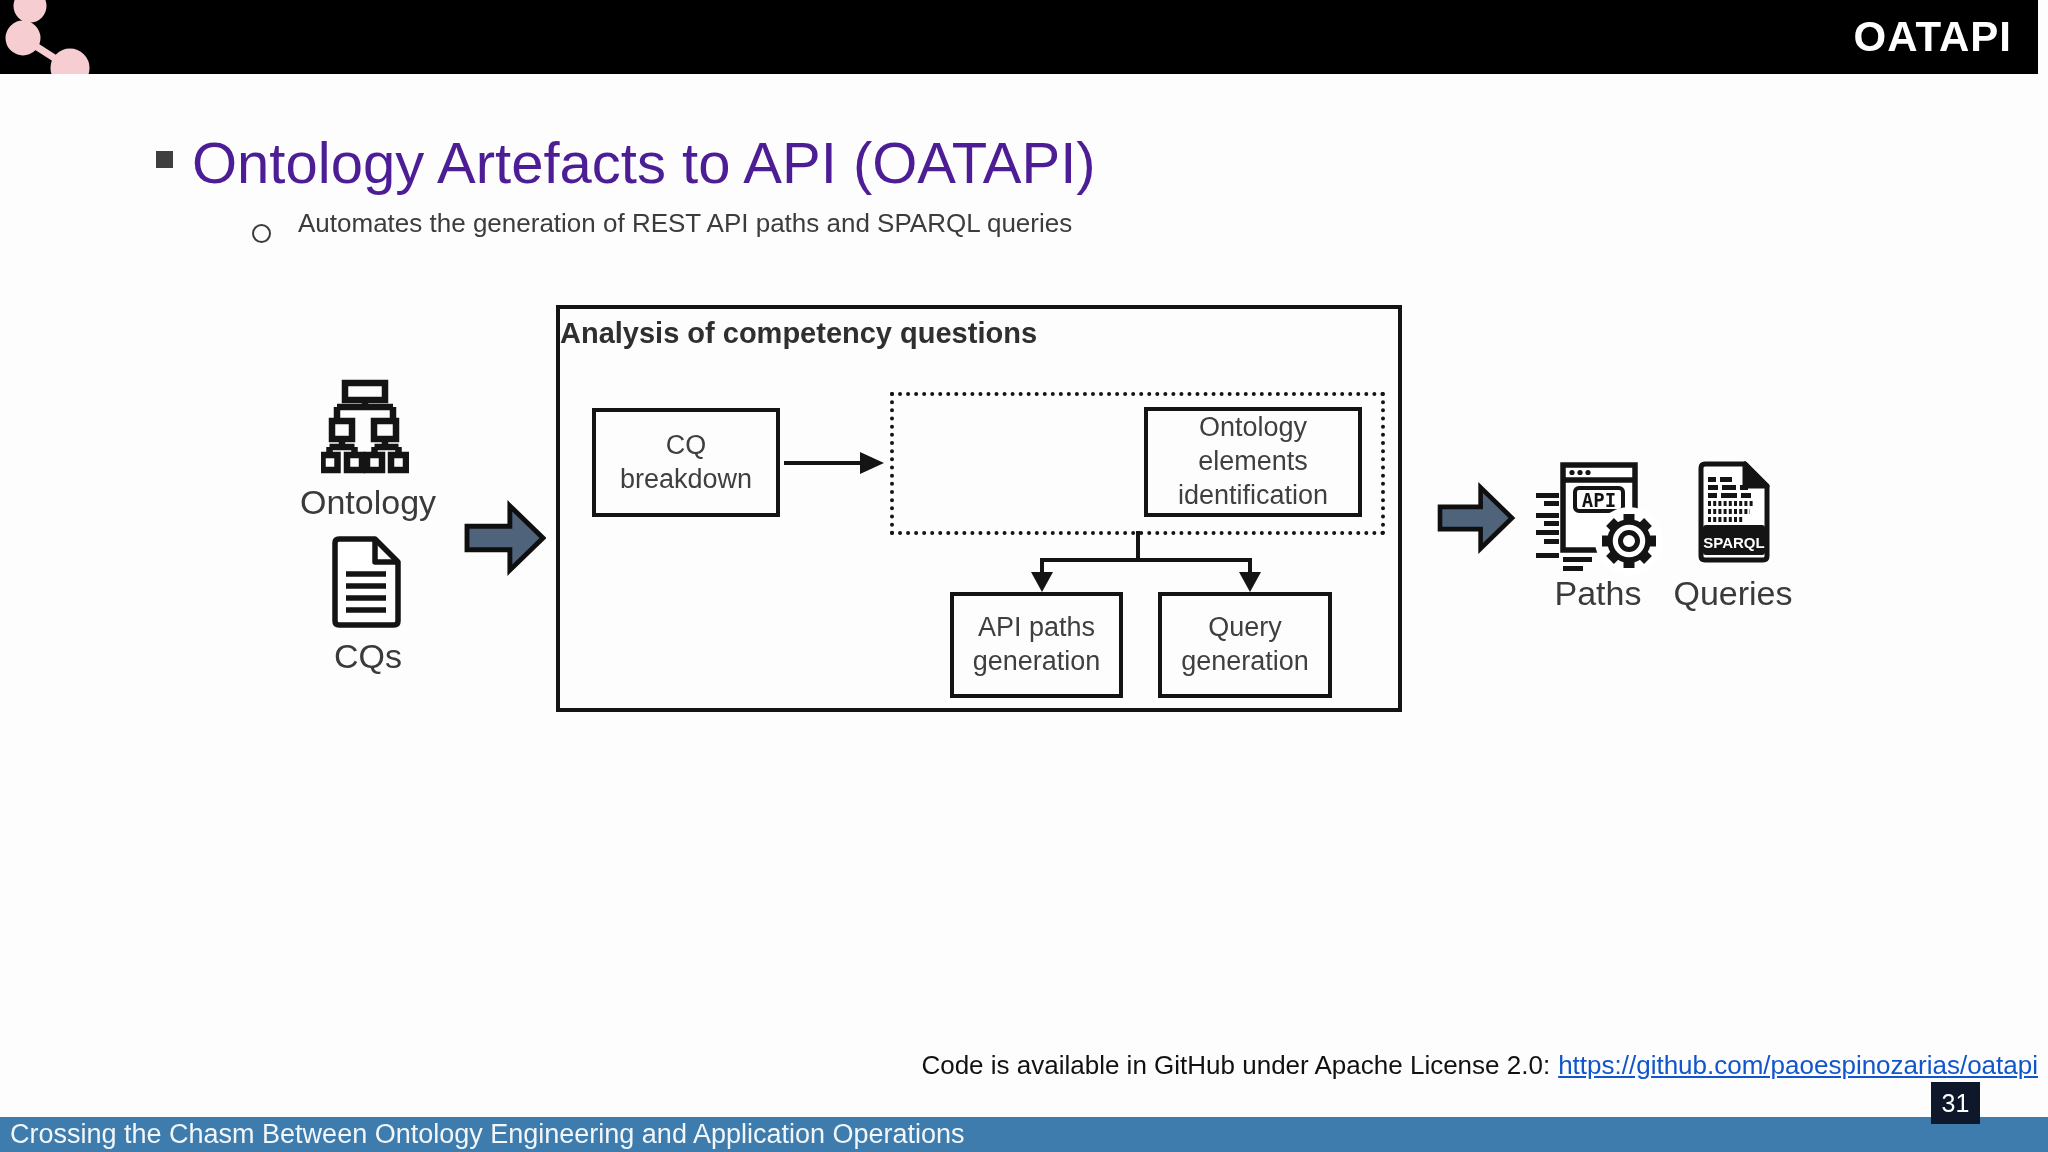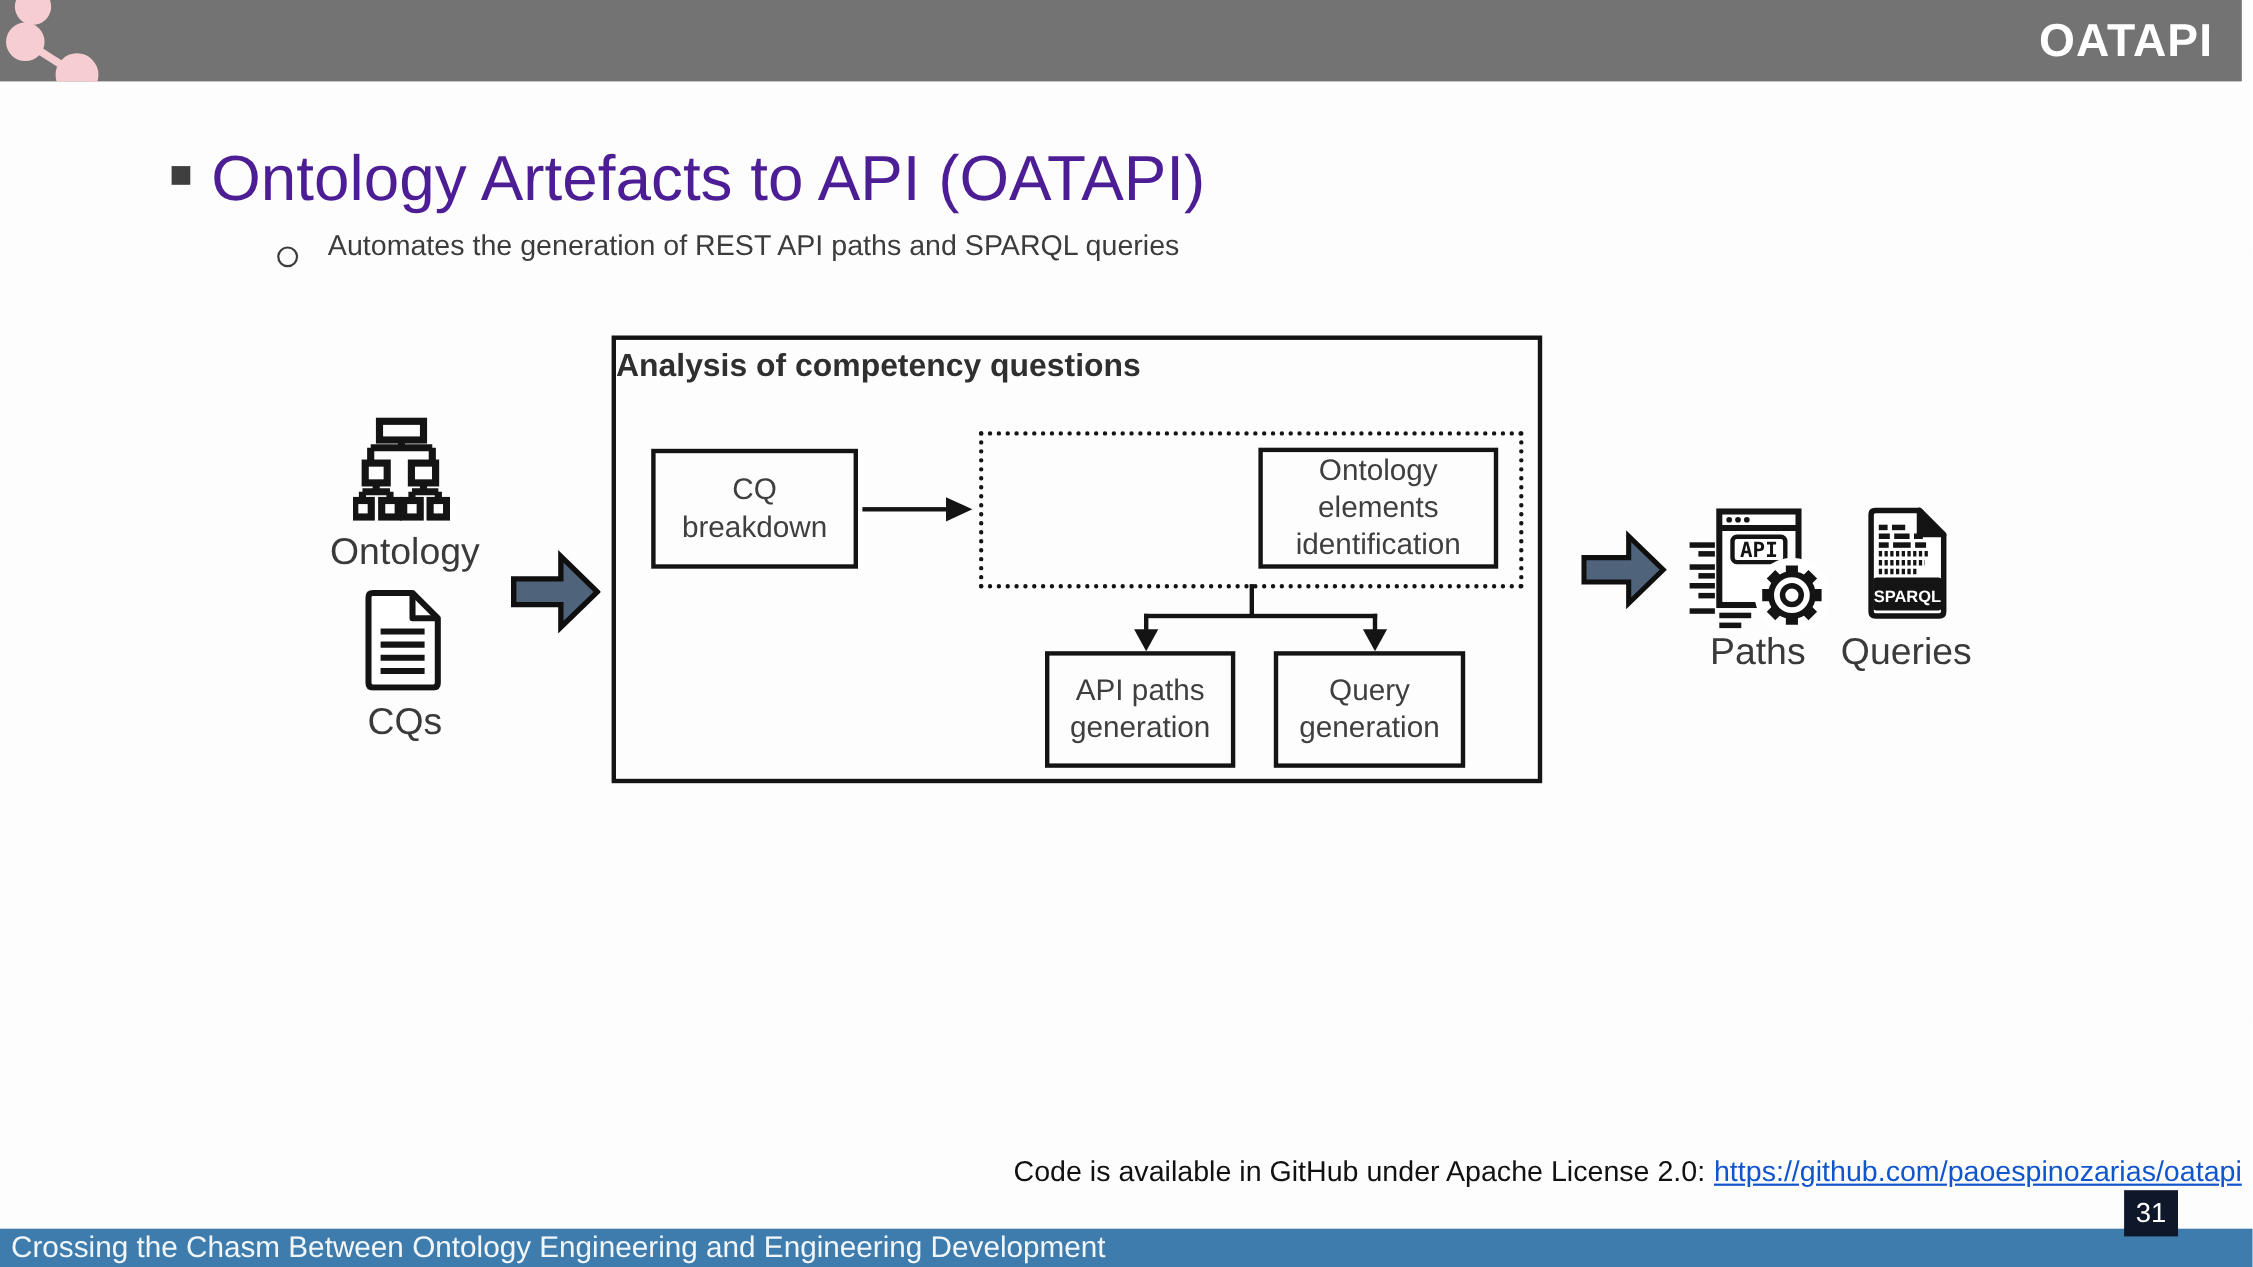--- a/index.html
+++ b/index.html
@@ -1,20 +1,20 @@
 <!DOCTYPE html>
 <html><head>
 <meta charset="utf-8">
 <style>
   html,body{margin:0;padding:0;background:#ffffff;}
   .slide{position:relative;width:2048px;height:1152px;background:#fdfdfd;overflow:hidden;
          font-family:"Liberation Sans",sans-serif;color:#3b3b3b;}
 
   
-  .topbar{position:absolute;left:0;top:0;width:2038px;height:74px;background:#737373;}
+  .topbar{position:absolute;left:0;top:0;width:2038px;height:74px;background:#000000;}
   .brand{position:absolute;right:26px;top:0;height:74px;line-height:74px;
          color:#ffffff;font-size:42px;font-weight:bold;letter-spacing:1px;}
   .molecule{position:absolute;left:0;top:0;}
 
   
   .t-bullet{position:absolute;left:156px;top:151px;width:17px;height:17px;background:#3f3f3f;}
   .title{position:absolute;left:192px;top:129px;font-size:58px;color:#4c1d95;white-space:nowrap;}
   .s-bullet{position:absolute;left:252px;top:224px;width:15px;height:15px;border:2.5px solid #3c3c3c;border-radius:50%;}
   .subtitle{position:absolute;left:298px;top:208px;font-size:26px;color:#3c3c3c;white-space:nowrap;}
 
@@ -197,17 +197,17 @@
     <rect x="10" y="64" width="62" height="30" rx="3" fill="#141414"></rect>
     <text x="41" y="86.5" text-anchor="middle" font-family="Liberation Sans, sans-serif" font-weight="bold" font-size="15" fill="#ffffff">SPARQL</text>
   </svg>
   <div class="iconlabel" style="left:1663px;top:574px;width:140px">Queries</div>
 
   <div class="footnote">
     <span>Code is available in GitHub under Apache License 2.0:</span><a href="#">https://github.com/paoespinozarias/oatapi</a>
   </div>
 
   <div class="statusbar">
-    <div class="statusbar-text">Crossing the Chasm Between Ontology Engineering and Engineering Development</div>
+    <div class="statusbar-text">Crossing the Chasm Between Ontology Engineering and Application Operations</div>
   </div>
   <div class="pagebadge">31</div>
 
 </div>
 
 </body></html>

